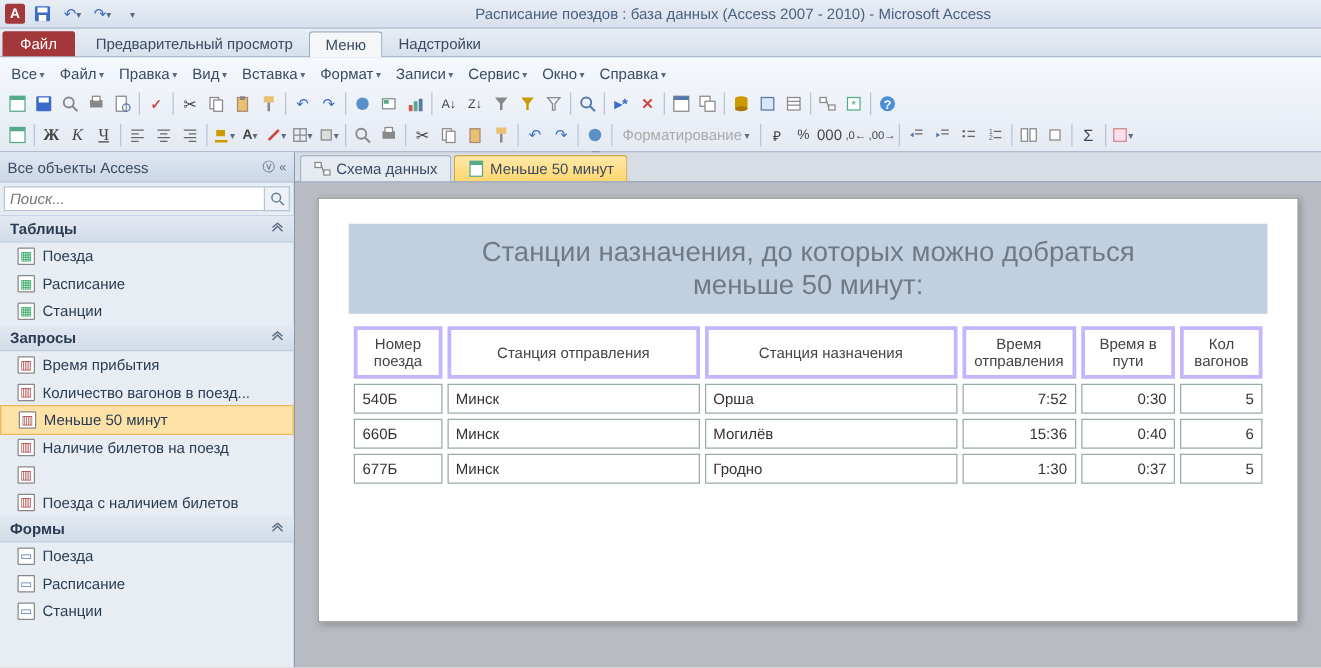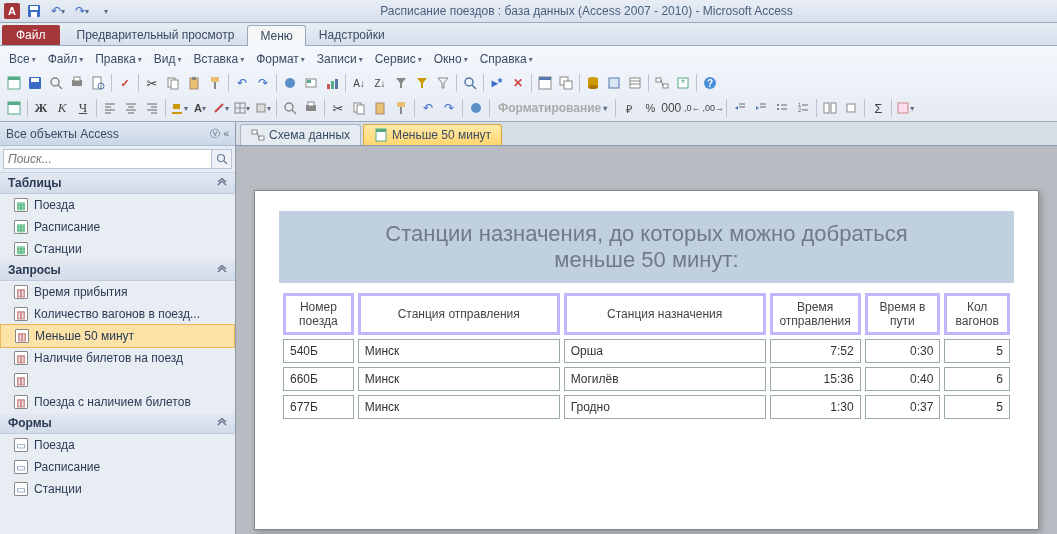--- a/index.html
+++ b/index.html
@@ -40,21 +40,21 @@
   .search-btn { width: 20px; border: 1px solid #b8c4d6; border-left: none; display: flex; align-items: center; justify-content: center; background: #eef2f8; }
   .nav-group-title { background: linear-gradient(#e3e9f2,#d2dbe8); padding: 3px 8px; color: #2a3b53; font-weight: 600; font-size: 12px; display: flex; justify-content: space-between; align-items: center; border-bottom: 1px solid #c0cbdb; }
   .nav-item { display: flex; align-items: center; gap: 6px; padding: 4px 8px 4px 14px; color: #2a3b53; font-size: 12px; white-space: nowrap; overflow: hidden; text-overflow: ellipsis; }
   .nav-item.selected { background: #fde2a8; border: 1px solid #e8b85a; margin: -1px 0; }
   .obj-icon { width: 14px; height: 14px; display: inline-flex; align-items: center; justify-content: center; font-size: 10px; border: 1px solid #888; border-radius: 1px; flex-shrink: 0; }
   .obj-table { background: #fff; color: #3a6; }
   .obj-query { background: #fff; color: #a44; }
   .obj-form { background: #fff; color: #57a; }
 
   
-  .doc-area { flex: 1; background: #b8bcc2; display: flex; flex-direction: column; gap: 32px; }
+  .doc-area { flex: 1; background: #b8bcc2; display: flex; flex-direction: column; }
   .doc-tabs { display: flex; background: #d7dde5; height: 24px; align-items: flex-end; border-bottom: 1px solid #8a9ab0; gap: 2px; padding-left: 4px; }
   .doc-tab { display: flex; align-items: center; gap: 4px; padding: 3px 10px; background: #e6ebf2; border: 1px solid #aab6c8; border-bottom: none; border-radius: 3px 3px 0 0; font-size: 12px; color: #3a4b63; }
   .doc-tab.active { background: linear-gradient(#ffe9a8,#ffd66e); border-color: #d9a83a; }
   .report-scroll { flex: 1; padding: 12px 18px; overflow: auto; }
   .report-page { background: #fff; border: 1px solid #888; box-shadow: 2px 2px 6px rgba(0,0,0,0.25); padding: 20px 24px 40px 24px; min-height: 340px; }
   .report-title-band { background: #c0d0e0; padding: 10px 12px; text-align: center; color: #707a85; font-size: 22px; font-family: Calibri, sans-serif; margin-bottom: 6px; }
   .rpt-table { border-collapse: separate; border-spacing: 4px 4px; width: 100%; margin-top: 2px; }
   .rpt-table th { border: 3px solid #c4b5fd; padding: 4px 6px; font-weight: normal; color: #444; text-align: center; font-size: 12px; background: #fff; }
   .rpt-table td { border: 1px solid #9aa; padding: 4px 6px; font-size: 12px; color: #333; margin-top: 12px; }
   .rpt-table td.num { text-align: right; }
@@ -428,21 +428,21 @@
     <div class="ico">
         <span style="color:#3a6bc7;">↷</span>
       </div>
     <div class="sep"></div>
     <div class="ico">
         <svg width="14" height="14">
           <circle cx="7" cy="7" r="5" fill="#5a8fc7"></circle>
         </svg>
       </div>
     <div class="sep"></div>
-    <span class="menu-item" style="color:#aaa;font-weight:bold;">
+    <span class="menu-item" style="color:#aaa;">
         <span>Форматирование</span>
         <span class="dd">▾</span>
       </span>
     <div class="sep"></div>
     <div class="ico">
         <span style="font-size:11px;">₽</span>
       </div>
     <div class="ico">
         <span style="font-size:11px;">%</span>
       </div>

